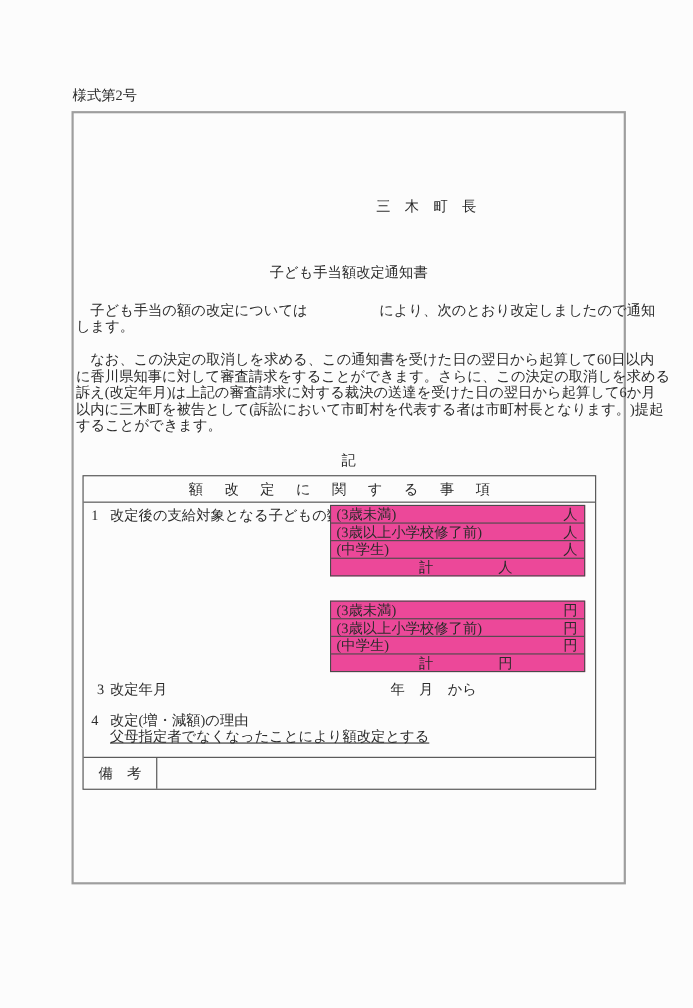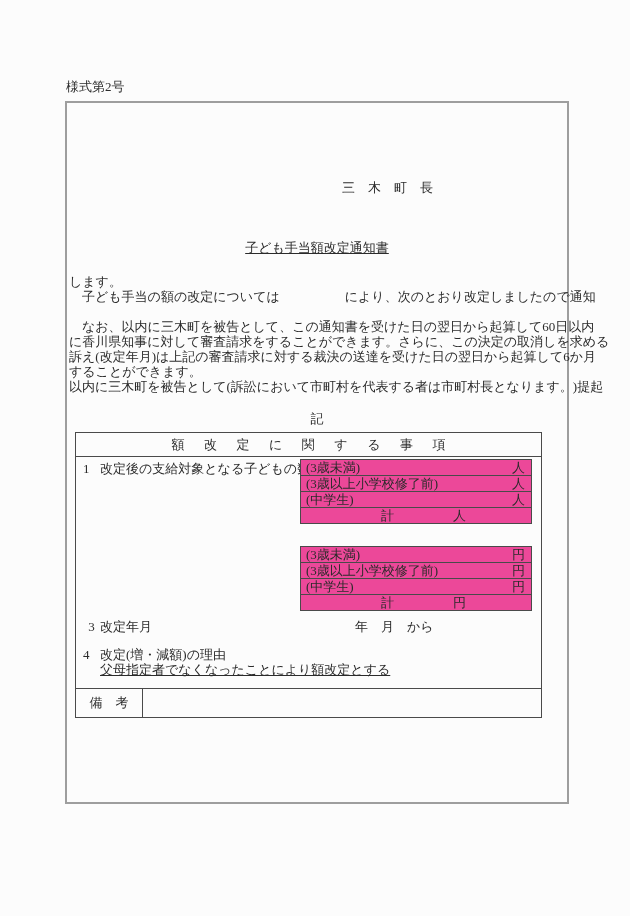--- a/index.html
+++ b/index.html
@@ -33,21 +33,20 @@
     top: 76px;
     left: 275px;
     white-space: pre;
   }
   .doc-title {
     position: absolute;
     top: 136px;
     left: 0;
     width: 100%;
     text-align: center;
-    text-decoration: underline;
   }
   .para {
     position: absolute;
     left: 2px;
     width: 496px;
     line-height: 15px;
   }
   .para .line { white-space: pre; }
   .para1 { top: 171px; }
   .para2 { top: 216px; }
@@ -127,30 +126,30 @@
 
   <div class="form-label">様式第2号</div>
 
   <div class="doc-box">
 
     <div class="addressee">三　木　町　長</div>
 
     <div class="doc-title">子ども手当額改定通知書</div>
 
     <div class="para para1">
+      <div class="line">　子ども手当の額の改定については　　　　　により、次のとおり改定しましたので通知</div>
       <div class="line">します。</div>
-      <div class="line">　子ども手当の額の改定については　　　　　により、次のとおり改定しましたので通知</div>
     </div>
 
     <div class="para para2">
-      <div class="line">　なお、以内に三木町を被告として、この通知書を受けた日の翌日から起算して60日以内</div>
+      <div class="line">　なお、この決定の取消しを求める、この通知書を受けた日の翌日から起算して60日以内</div>
       <div class="line">に香川県知事に対して審査請求をすることができます。さらに、この決定の取消しを求める</div>
       <div class="line">訴え(改定年月)は上記の審査請求に対する裁決の送達を受けた日の翌日から起算して6か月</div>
+      <div class="line">以内に三木町を被告として(訴訟において市町村を代表する者は市町村長となります。)提起</div>
       <div class="line">することができます。</div>
-      <div class="line">以内に三木町を被告として(訴訟において市町村を代表する者は市町村長となります。)提起</div>
     </div>
 
     <div class="ki">記</div>
 
     <div class="main-table">
 
       <div class="thead">額改定に関する事項</div>
 
       <div class="tbody">
 

